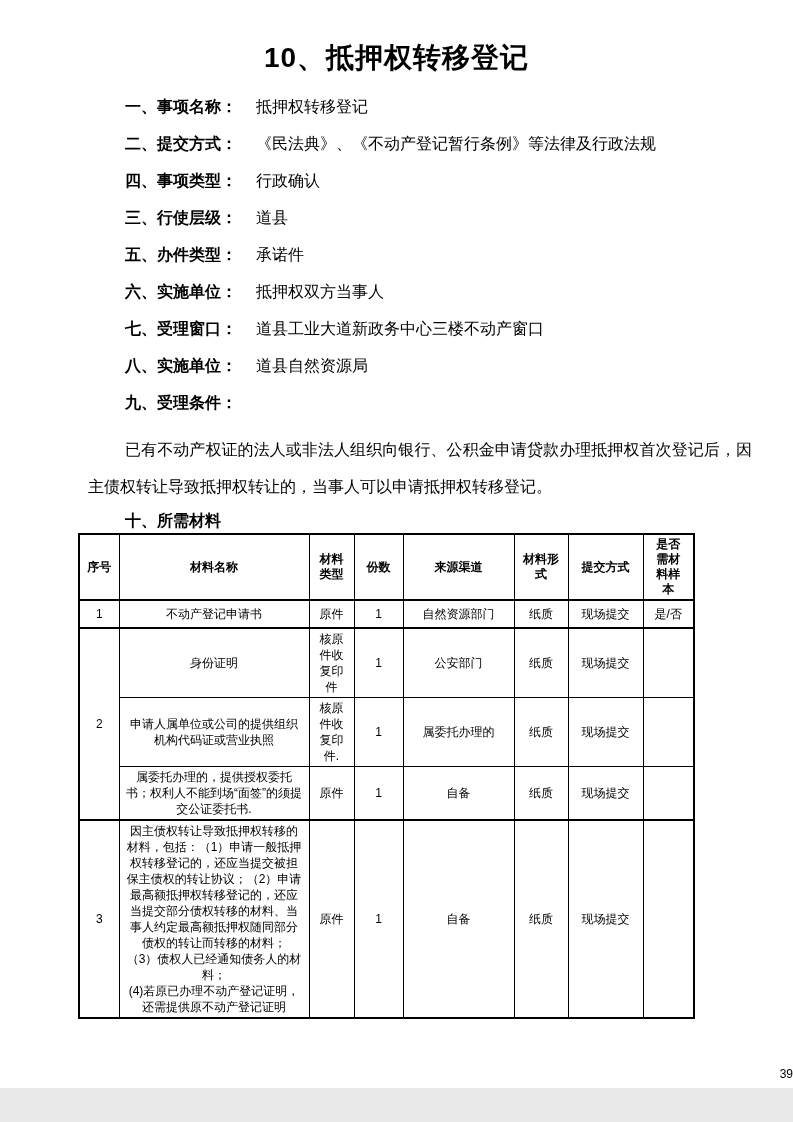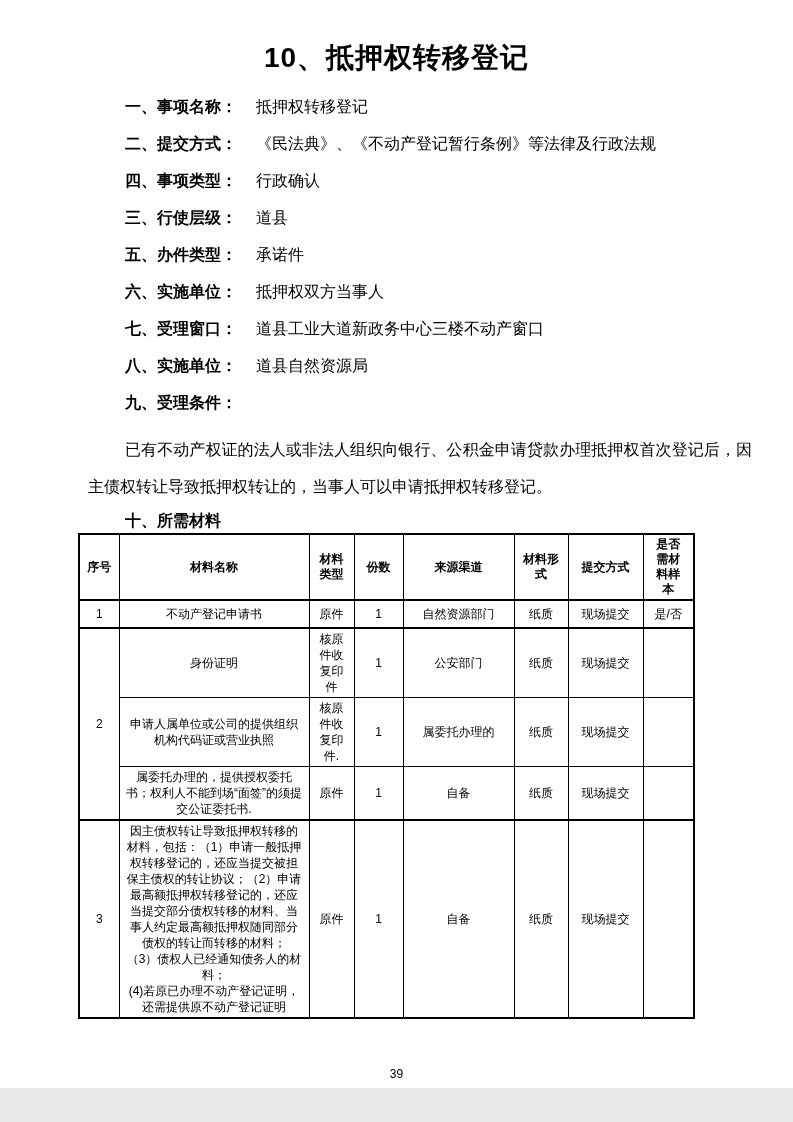--- a/index.html
+++ b/index.html
@@ -67,21 +67,21 @@
   tr.group-start th, tr.group-start td { border-top: 2px solid #000; }
   tr.h-header  { height: 66px; }
   tr.h-r1      { height: 28px; }
   tr.h-r2a     { height: 62px; }
   tr.h-r2b     { height: 65px; }
   tr.h-r2c     { height: 50px; }
   tr.h-r3      { height: 195px; }
   td.cell-name { line-height: 17px; margin-top: 22px; }
   .page-number {
     margin-top: 48px;
-    text-align: center;
+    text-align: right;
     font-size: 12px;
   }
 </style>
 </head>
 <body>
 
 <div class="page">
 
   <div class="title">10、抵押权转移登记</div>
 

